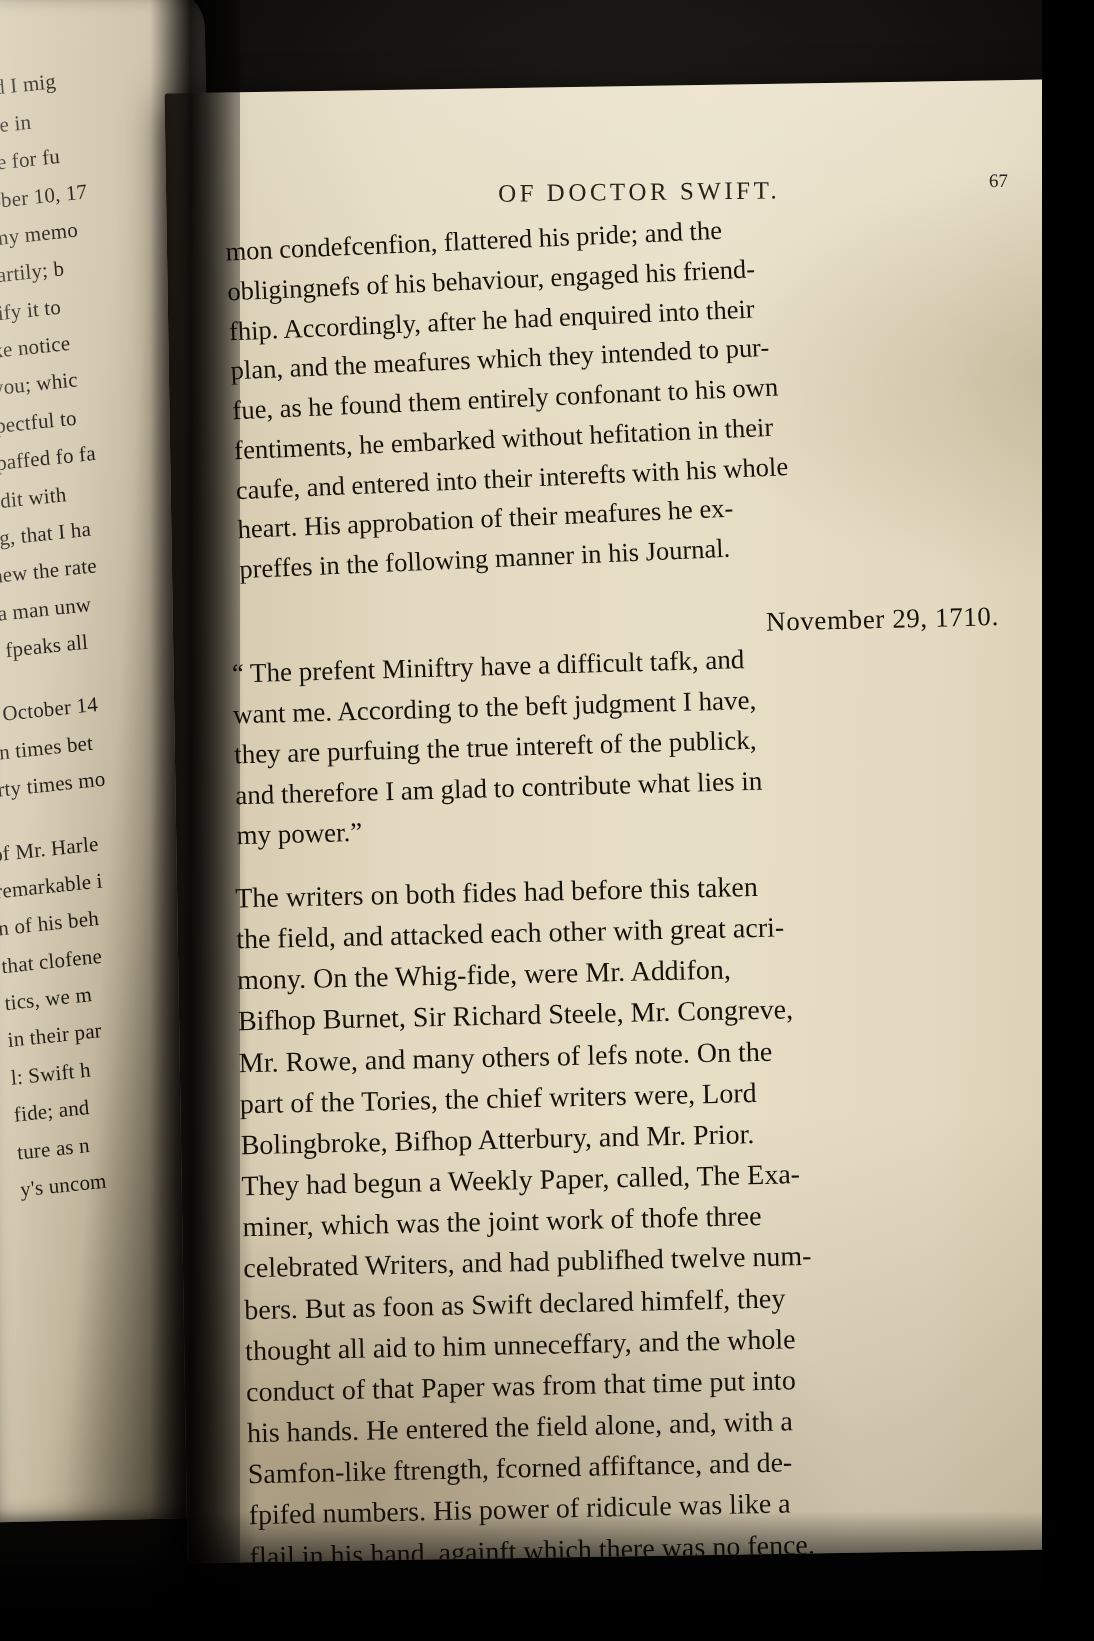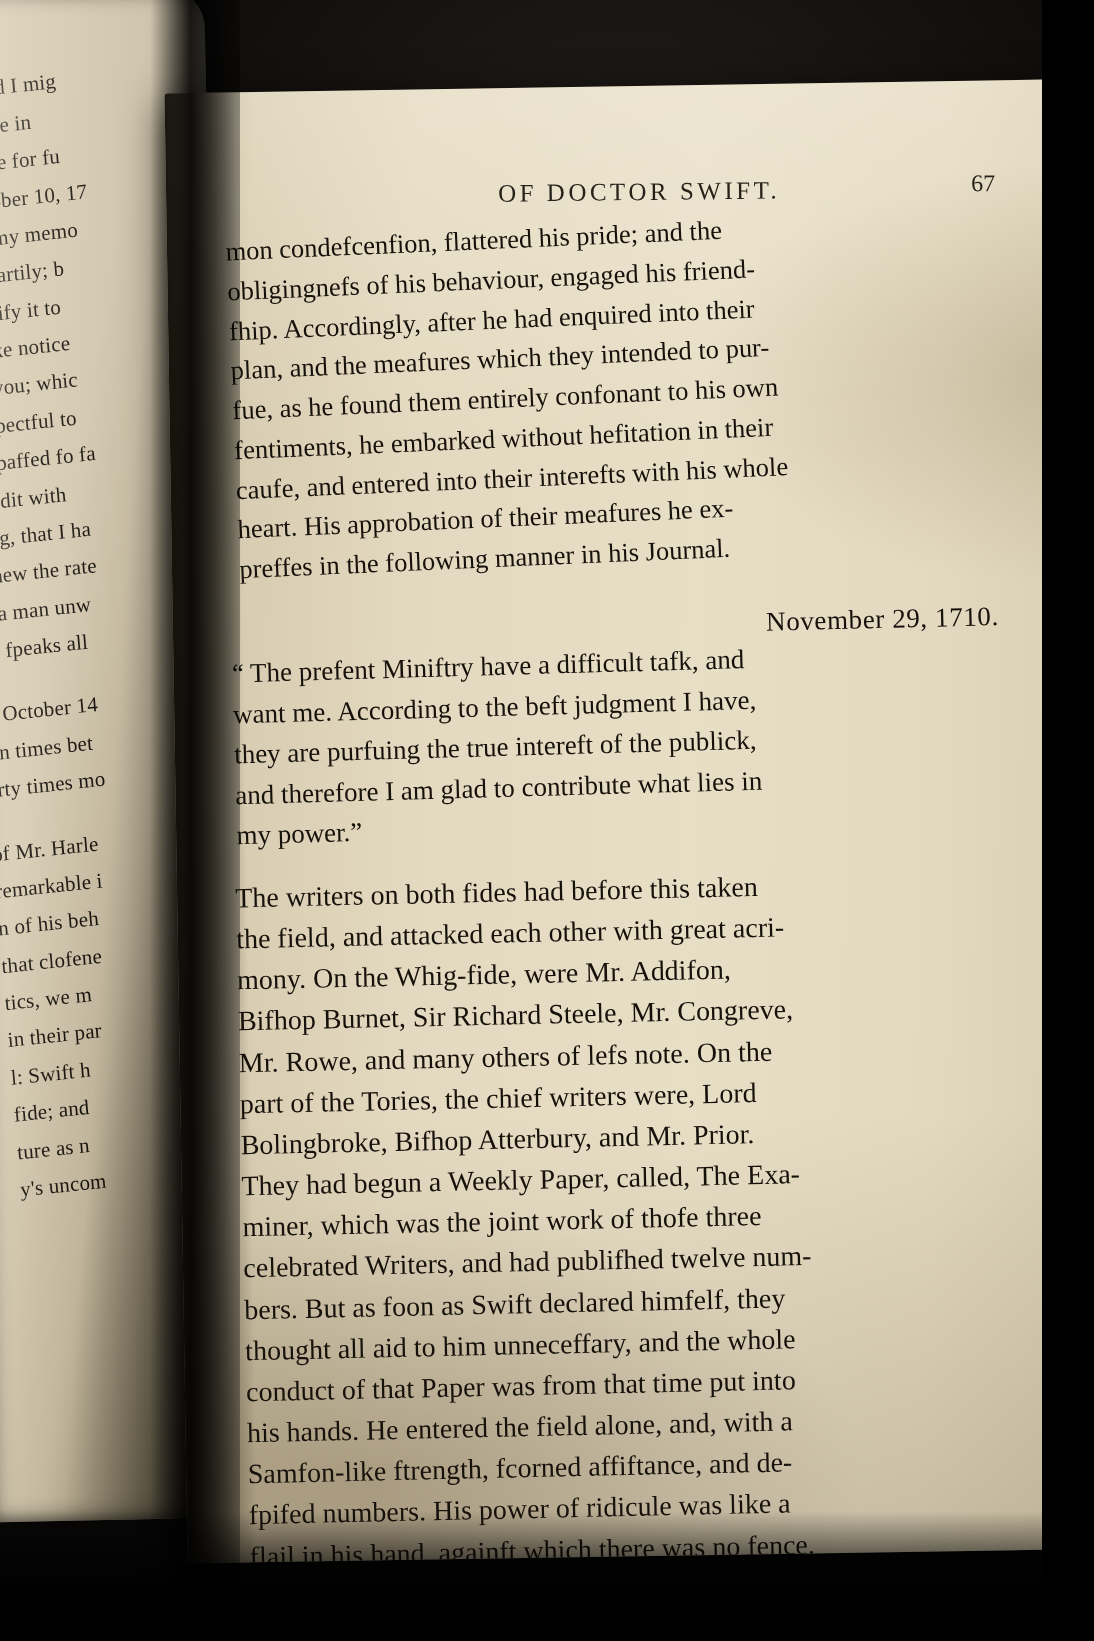--- a/index.html
+++ b/index.html
@@ -105,22 +105,22 @@
     justify-content: center;
     position: relative;
     height: 34px;
     font-size: 25px;
     letter-spacing: 3.5px;
     transform: rotate(0.25deg);
     opacity: .92;
   }
   .runhead .title { padding-left: 40px; }
   .runhead .folio {
-    position: absolute; right: 19px; top: -4px;
-    font-size: 24px; letter-spacing: 0;
+    position: absolute; right: 6px; top: -4px;
+    font-size: 19px; letter-spacing: 0;
   }
 
   p {
     margin: 0;
     font-size: 27.5px;
     line-height: 1.44;
     text-align: justify;
   }
 
   

